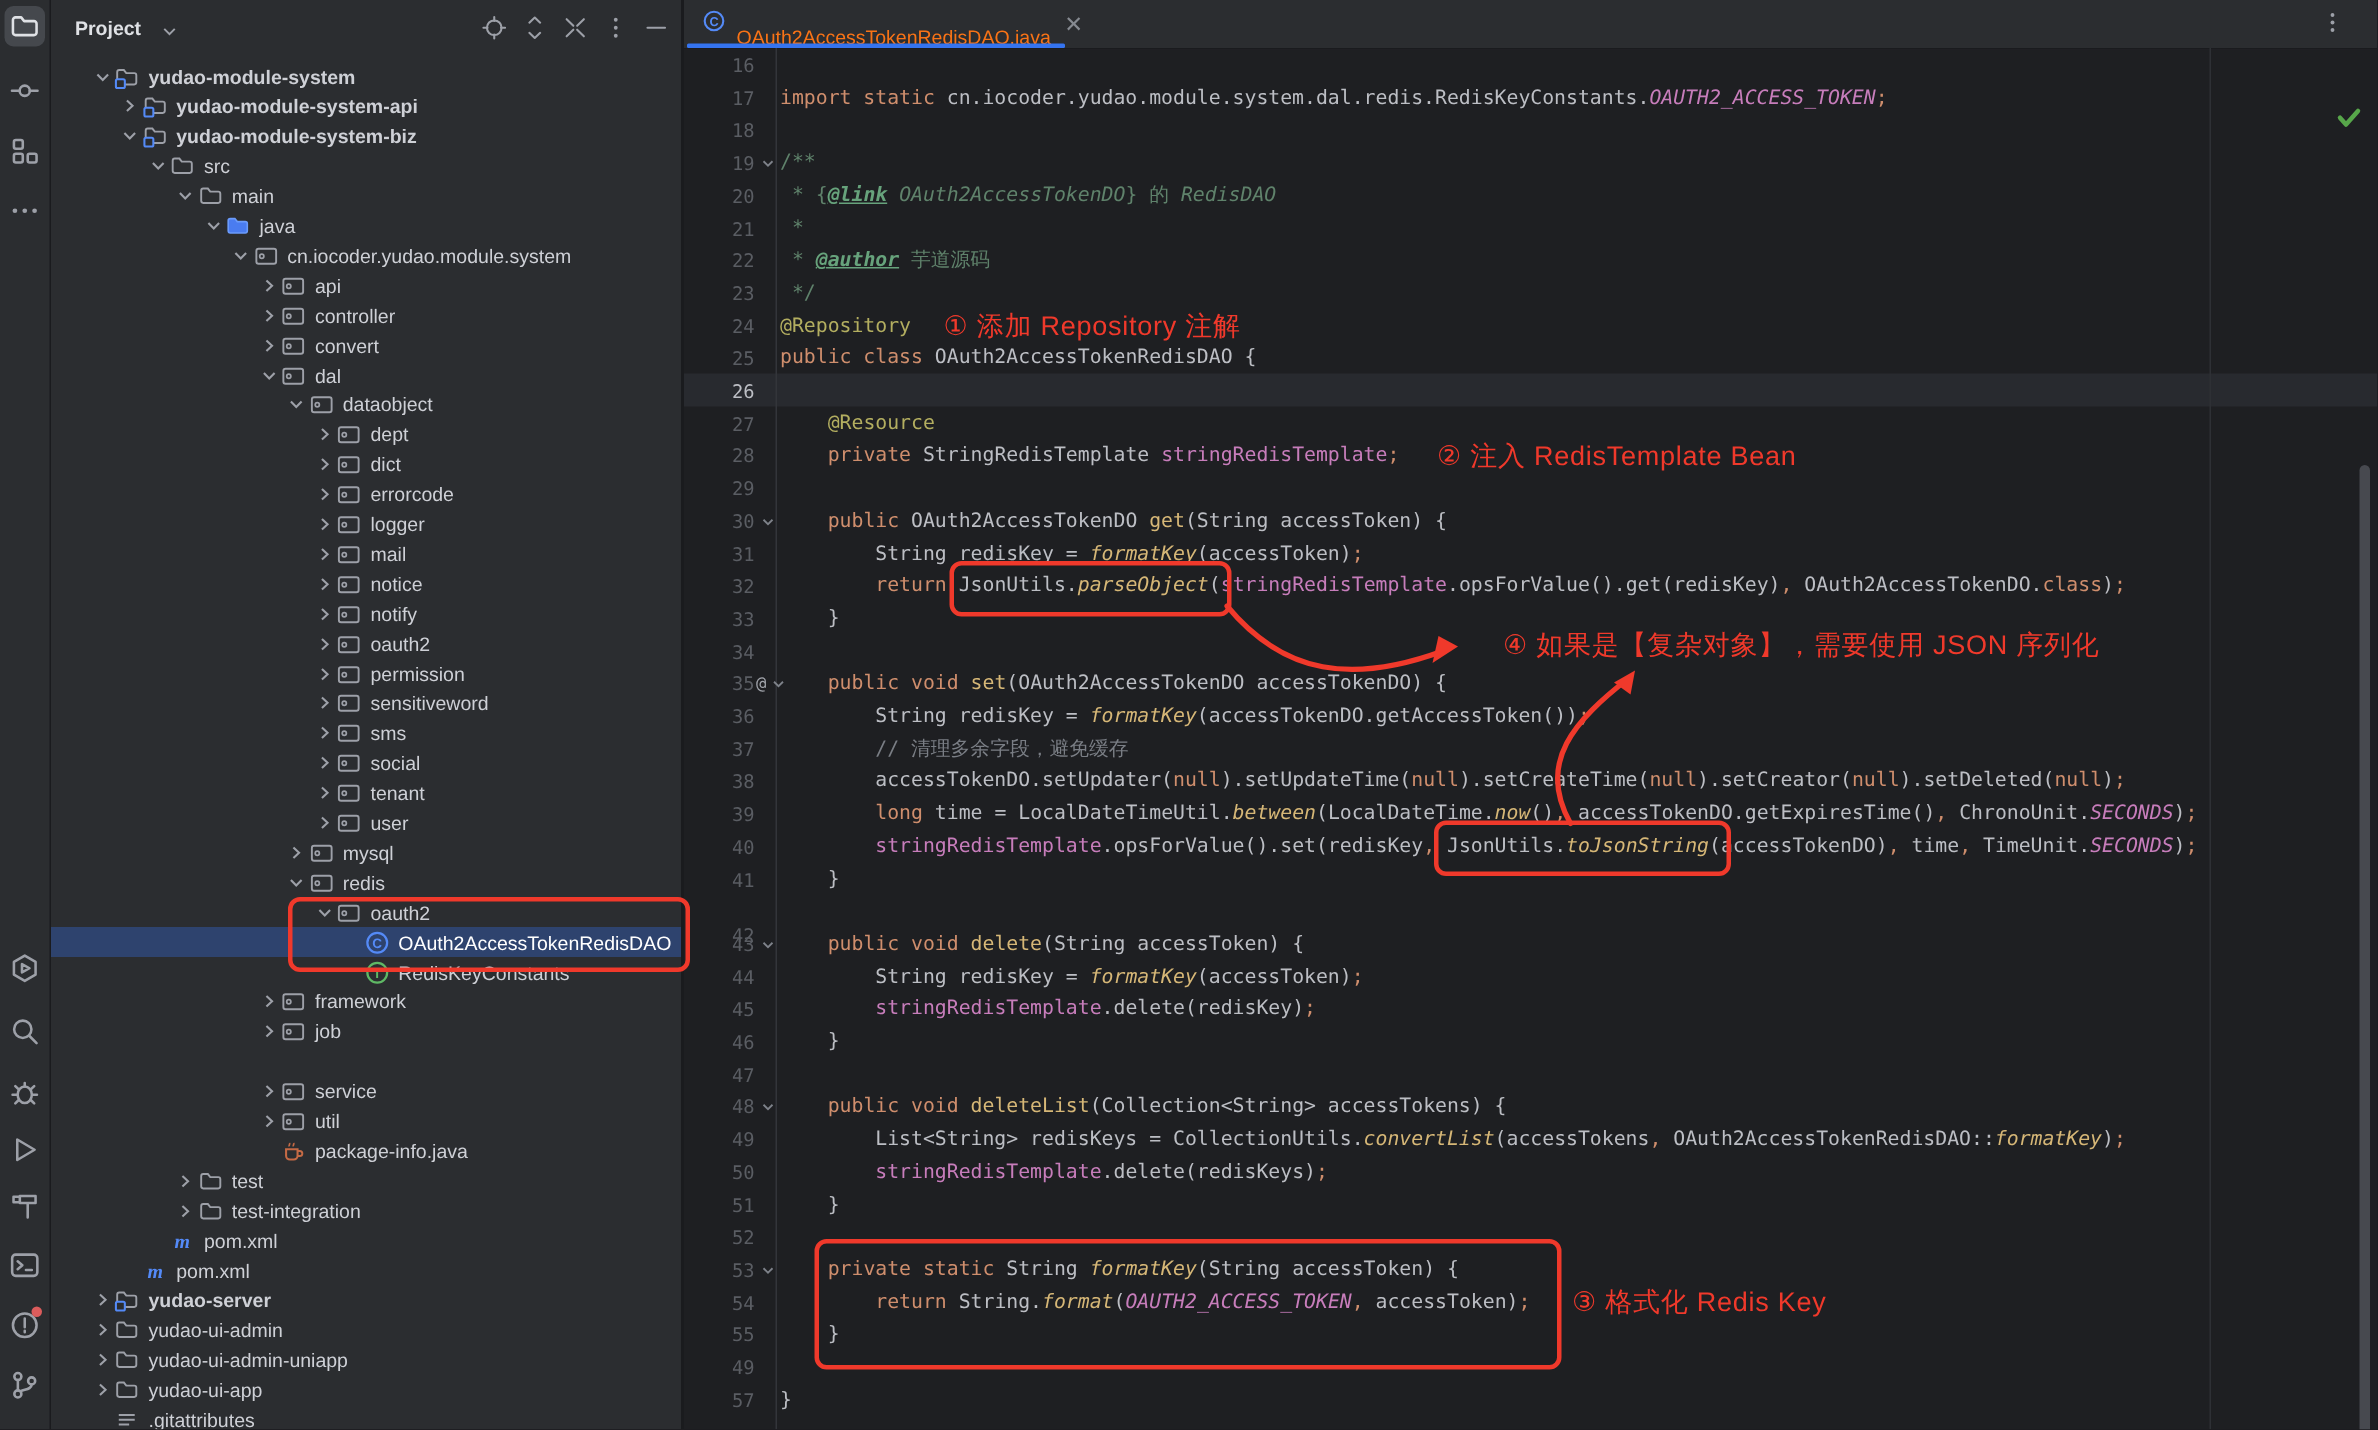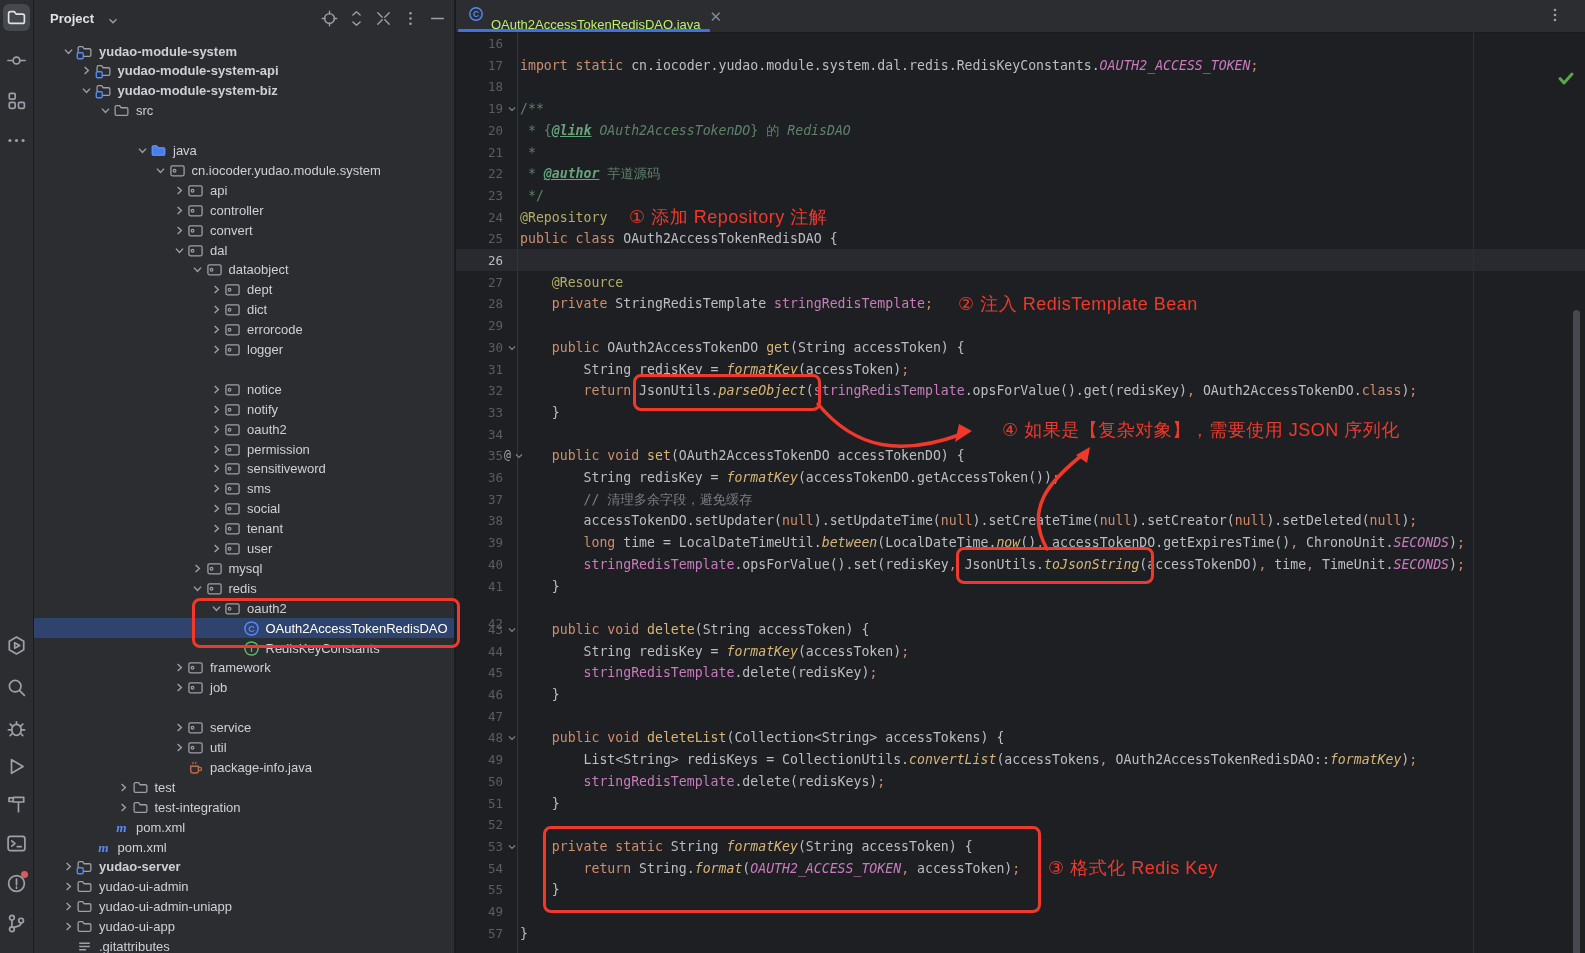--- a/index.html
+++ b/index.html
@@ -24,21 +24,21 @@
   .tree-row.selected{background:#2E436E;color:#FFFFFF;}
   .tr-chev{width:16px;height:16px;flex:0 0 16px;color:#9DA0A8;display:flex;align-items:center;justify-content:center;}
   .tr-chev svg{width:15px;height:15px;}
   .tr-icon{width:17px;height:17px;flex:0 0 17px;margin-right:6px;display:flex;align-items:center;justify-content:center;}
   .tr-icon svg{width:17px;height:17px;display:block;}
   .tree-row.bold .tr-label{font-weight:bold;}
   
   .editor{position:absolute;left:456px;top:0;width:1129px;height:953px;background:#1E1F22;}
   .tabbar{position:absolute;left:0;top:0;width:100%;height:32px;background:#2B2D30;border-bottom:1px solid #1A1B1E;}
   .tab{position:absolute;left:2px;top:0;height:32px;display:flex;align-items:center;padding:0 10px 0 10px;}
-  .tab-title{font-size:13px;color:#bef264;margin:16px 9px 0 7px;}
+  .tab-title{font-size:13px;color:#f97316;margin:16px 9px 0 7px;}
   .tab-close{color:#868A91;font-size:15px;line-height:1;}
   .tab-underline{position:absolute;left:2px;top:29px;width:252px;height:3px;background:#3574F0;border-radius:1px;}
   .tab-kebab{position:absolute;right:22px;top:7px;color:#9DA0A8;width:16px;height:16px;}
   .editor-body{position:absolute;left:0;top:32px;width:100%;height:921px;font-family:"DejaVu Sans Mono","Liberation Mono",monospace;font-size:13.2px;}
   .active-line{position:absolute;left:0;width:100%;height:22px;background:#282A2F;}
   .gutter-num{position:absolute;left:0;width:47px;text-align:right;color:#5A5D63;font-size:12.5px;height:21.7px;line-height:21.7px;}
   .gutter-num.cur{color:#BCBEC4;}
   .gutter-mark{position:absolute;left:48px;width:32px;height:21.7px;color:#7E828A;font-size:12px;line-height:21.7px;display:flex;align-items:center;}
   .gutter-sep{position:absolute;left:61px;top:0;width:1px;height:921px;background:#33353A;}
   .code-line{position:absolute;left:64px;height:21.7px;line-height:21.7px;white-space:pre;}
@@ -230,20 +230,33 @@
               <path d="M4.2 6l3.8 4 3.8-4" stroke="#9DA0A8" stroke-width="1.5" fill="none"></path>
             </svg>
           </span>
           <span class="tr-icon">
             <svg viewBox="0 0 16 16">
               <path d="M2 4.8c0-.7.6-1.3 1.3-1.3h2.9l1.5 1.9h5c.7 0 1.3.6 1.3 1.3v4.5c0 .7-.6 1.3-1.3 1.3H3.3c-.7 0-1.3-.6-1.3-1.3z" stroke="#9DA0A8" fill="none" stroke-width="1.2"></path>
             </svg>
           </span>
           <span class="tr-label">src</span>
         </div>
+        <div class="tree-row" style="top: 80.6px; padding-left: 81.5px;">
+          <span class="tr-chev">
+            <svg viewBox="0 0 16 16">
+              <path d="M4.2 6l3.8 4 3.8-4" stroke="#9DA0A8" stroke-width="1.5" fill="none"></path>
+            </svg>
+          </span>
+          <span class="tr-icon">
+            <svg viewBox="0 0 16 16">
+              <path d="M2 4.8c0-.7.6-1.3 1.3-1.3h2.9l1.5 1.9h5c.7 0 1.3.6 1.3 1.3v4.5c0 .7-.6 1.3-1.3 1.3H3.3c-.7 0-1.3-.6-1.3-1.3z" stroke="#9DA0A8" fill="none" stroke-width="1.2"></path>
+            </svg>
+          </span>
+          <span class="tr-label">main</span>
+        </div>
         <div class="tree-row" style="top: 100.5px; padding-left: 100px;">
           <span class="tr-chev">
             <svg viewBox="0 0 16 16">
               <path d="M4.2 6l3.8 4 3.8-4" stroke="#9DA0A8" stroke-width="1.5" fill="none"></path>
             </svg>
           </span>
           <span class="tr-icon">
             <svg viewBox="0 0 16 16">
               <path d="M2 4.8c0-.7.6-1.3 1.3-1.3h2.9l1.5 1.9h5c.7 0 1.3.6 1.3 1.3v4.5c0 .7-.6 1.3-1.3 1.3H3.3c-.7 0-1.3-.6-1.3-1.3z" fill="#4A7CF0" stroke="#6B9BFA" stroke-width="1"></path>
             </svg>
@@ -382,20 +395,34 @@
               <path d="M6 4.2l4 3.8-4 3.8" stroke="#9DA0A8" stroke-width="1.5" fill="none"></path>
             </svg>
           </span>
           <span class="tr-icon">
             <svg viewBox="0 0 16 16">
               <rect x="1.8" y="3.6" width="12.4" height="9.4" rx="1.4" stroke="#9DA0A8" fill="none" stroke-width="1.2"></rect>
               <circle cx="5.2" cy="8.3" r="1.3" stroke="#9DA0A8" fill="none" stroke-width="1.1"></circle>
             </svg>
           </span>
           <span class="tr-label">logger</span>
+        </div>
+        <div class="tree-row" style="top: 319.4px; padding-left: 174px;">
+          <span class="tr-chev">
+            <svg viewBox="0 0 16 16">
+              <path d="M6 4.2l4 3.8-4 3.8" stroke="#9DA0A8" stroke-width="1.5" fill="none"></path>
+            </svg>
+          </span>
+          <span class="tr-icon">
+            <svg viewBox="0 0 16 16">
+              <rect x="1.8" y="3.6" width="12.4" height="9.4" rx="1.4" stroke="#9DA0A8" fill="none" stroke-width="1.2"></rect>
+              <circle cx="5.2" cy="8.3" r="1.3" stroke="#9DA0A8" fill="none" stroke-width="1.1"></circle>
+            </svg>
+          </span>
+          <span class="tr-label">mail</span>
         </div>
         <div class="tree-row" style="top: 339.3px; padding-left: 174px;">
           <span class="tr-chev">
             <svg viewBox="0 0 16 16">
               <path d="M6 4.2l4 3.8-4 3.8" stroke="#9DA0A8" stroke-width="1.5" fill="none"></path>
             </svg>
           </span>
           <span class="tr-icon">
             <svg viewBox="0 0 16 16">
               <rect x="1.8" y="3.6" width="12.4" height="9.4" rx="1.4" stroke="#9DA0A8" fill="none" stroke-width="1.2"></rect>

